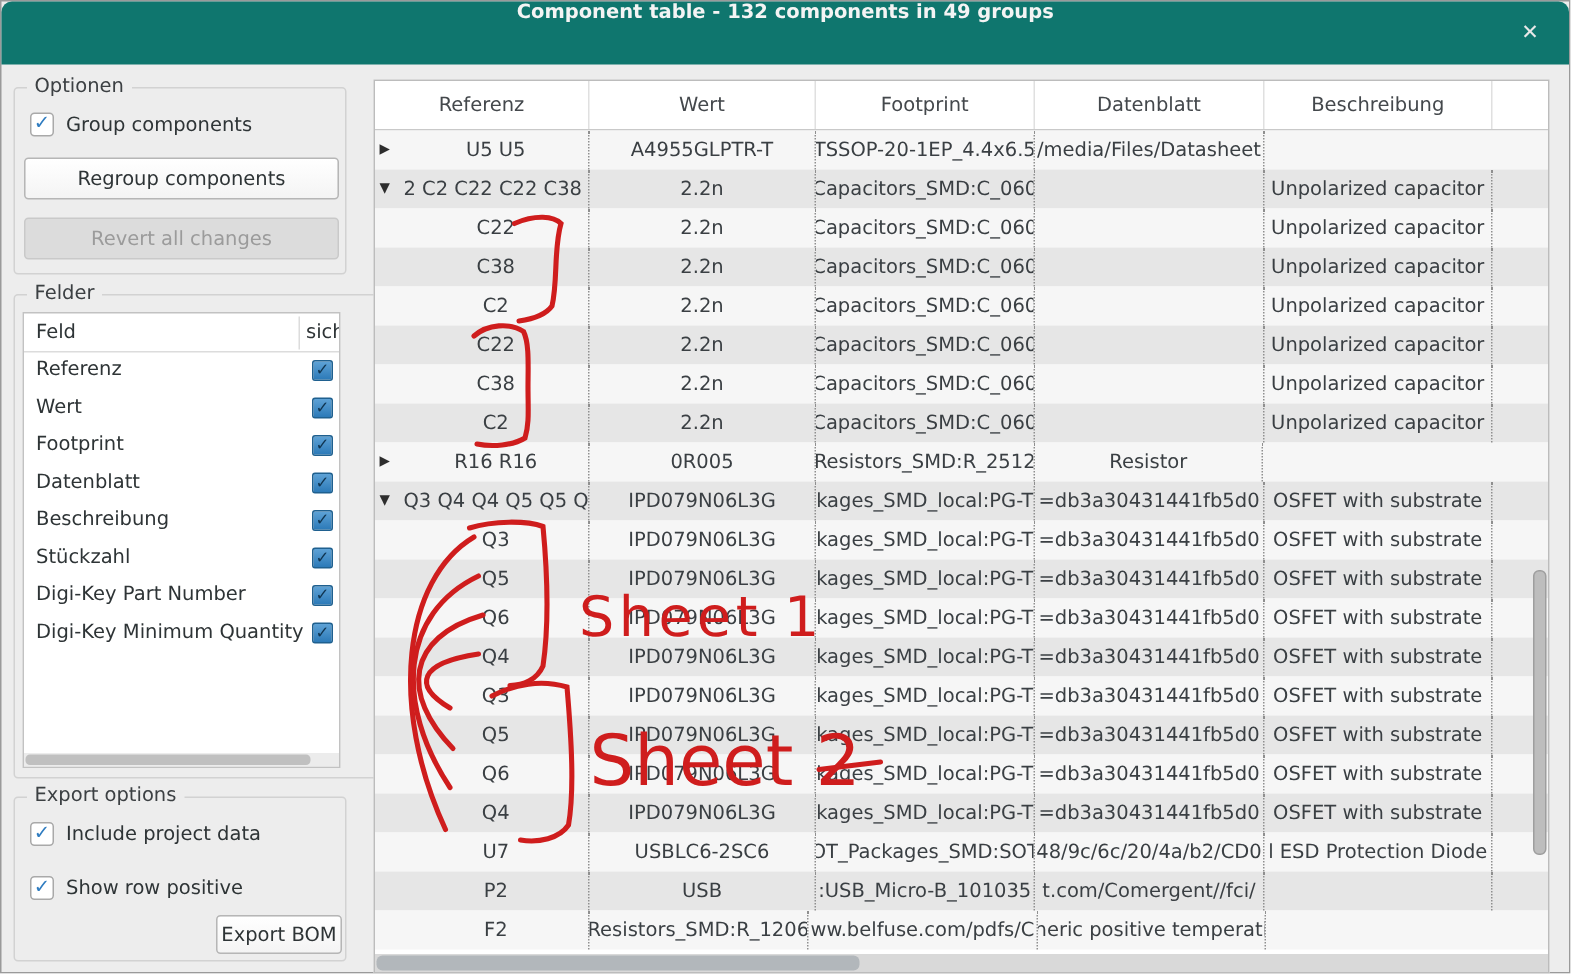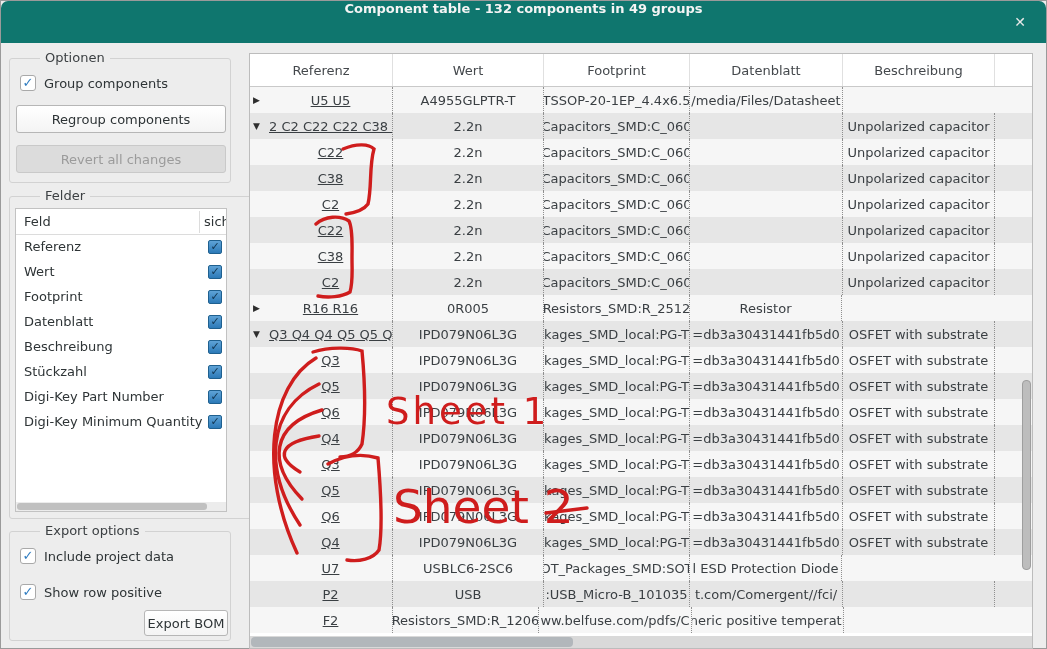--- a/index.html
+++ b/index.html
@@ -10,21 +10,21 @@
 
   
   .titlebar { position:absolute; left:0; top:0; width:100%; height:42px; background:#0f766e;
               border-radius:7px 7px 0 0; display:flex; align-items:flex-start; justify-content:center; }
   .titlebar .title { color:#f4f4f4; font-size:13px; font-weight:600; }
   .close-btn { position:absolute; right:16px; top:11px; width:20px; height:20px; color:#e8e8e8;
                font-size:14px; text-align:center; line-height:20px; cursor:pointer; }
 
   
   .panel { position:absolute; border:1px solid #d2d2d2; border-radius:3px; }
-  .panel-legend { position:absolute; top:-9px; left:8px; background:#ededed; padding:0 5px; font-size:13px; color:#3c4043;margin-left:22px; }
+  .panel-legend { position:absolute; top:-9px; left:8px; background:#ededed; padding:0 5px; font-size:13px; color:#3c4043; }
 
   .cb-row { position:absolute; display:flex; align-items:center; gap:8px; font-size:13px; }
   .wcheck { width:16px; height:16px; background:#ffffff; border:1px solid #a9a9a9; border-radius:3px;
             color:#2f7cc0; font-size:13px; font-weight:bold; line-height:14px; text-align:center; flex:0 0 auto; }
 
   .btn { position:absolute; background:linear-gradient(#ffffff,#f4f4f4); border:1px solid #b6b6b6; border-radius:3px;
          font-size:13px; color:#2e3436; text-align:center; cursor:pointer;
          display:flex; align-items:center; justify-content:center; }
   .btn.disabled { background:#dcdcdc; border-color:#c9c9c9; color:#9b9b9b; cursor:default; }
 
@@ -51,21 +51,21 @@
              border-right:1px solid #e0e0e0; overflow:hidden; white-space:nowrap; flex:0 0 auto; }
   .grid-body { position:relative; }
   .grow { display:flex; height:26px; }
   .grow.light { background:#f6f6f6; }
   .grow.dark  { background:#e6e6e6; }
   .gcell { display:flex; align-items:center; justify-content:center; font-size:13px; color:#3a3f43;
            border-right:1px dotted #8f8f8f; overflow:hidden; white-space:nowrap; flex:0 0 auto; }
   .gcell.filler { border-right:none; }
   .refcell { justify-content:flex-start; padding-left:3px; }
   .refcell .exp { width:16px; flex:0 0 auto; font-size:9px; color:#2d2d2d; line-height:26px; }
-  .refcell .reftext { flex:1; display:flex; justify-content:center; overflow:hidden; white-space:nowrap;text-decoration:underline; }
+  .refcell .reftext { flex:1; display:flex; justify-content:center; overflow:hidden; white-space:nowrap; }
   .refcell.grouprow .reftext { justify-content:flex-start; }
 
   .col-ref { width:143px; } .col-wert { width:151px; } .col-fp { width:146px; }
   .col-db { width:153px; } .col-be { width:152px; } .col-fill { width:39px; }
 
   .vscroll-thumb { position:absolute; right:1px; top:326px; width:9px; height:190px;
                    background:#bdbdbd; border:1px solid #9e9e9e; border-radius:4px; }
   .hscroll { position:absolute; left:0; bottom:0; width:100%; height:12px; background:#d9d9d9; }
   .hscroll .thumb { position:absolute; left:1px; top:1px; width:322px; height:10px; background:#b2b7bb; border-radius:4px; }
 
@@ -359,20 +359,21 @@
           <div class="gcell col-be">OSFET with substrate</div>
           <div class="gcell col-fill filler"></div>
         </div>
         <div class="grow light">
           <div class="gcell col-ref refcell">
             <span class="exp"></span>
             <span class="reftext">U7</span>
           </div>
           <div class="gcell col-wert">USBLC6-2SC6</div>
           <div class="gcell col-fp">OT_Packages_SMD:SOT</div>
+          <div class="gcell col-db">48/9c/6c/20/4a/b2/CD0</div>
           <div class="gcell col-be">l ESD Protection Diode</div>
           <div class="gcell col-fill filler"></div>
         </div>
         <div class="grow dark">
           <div class="gcell col-ref refcell">
             <span class="exp"></span>
             <span class="reftext">P2</span>
           </div>
           <div class="gcell col-wert">USB</div>
           <div class="gcell col-fp">:USB_Micro-B_101035</div>

